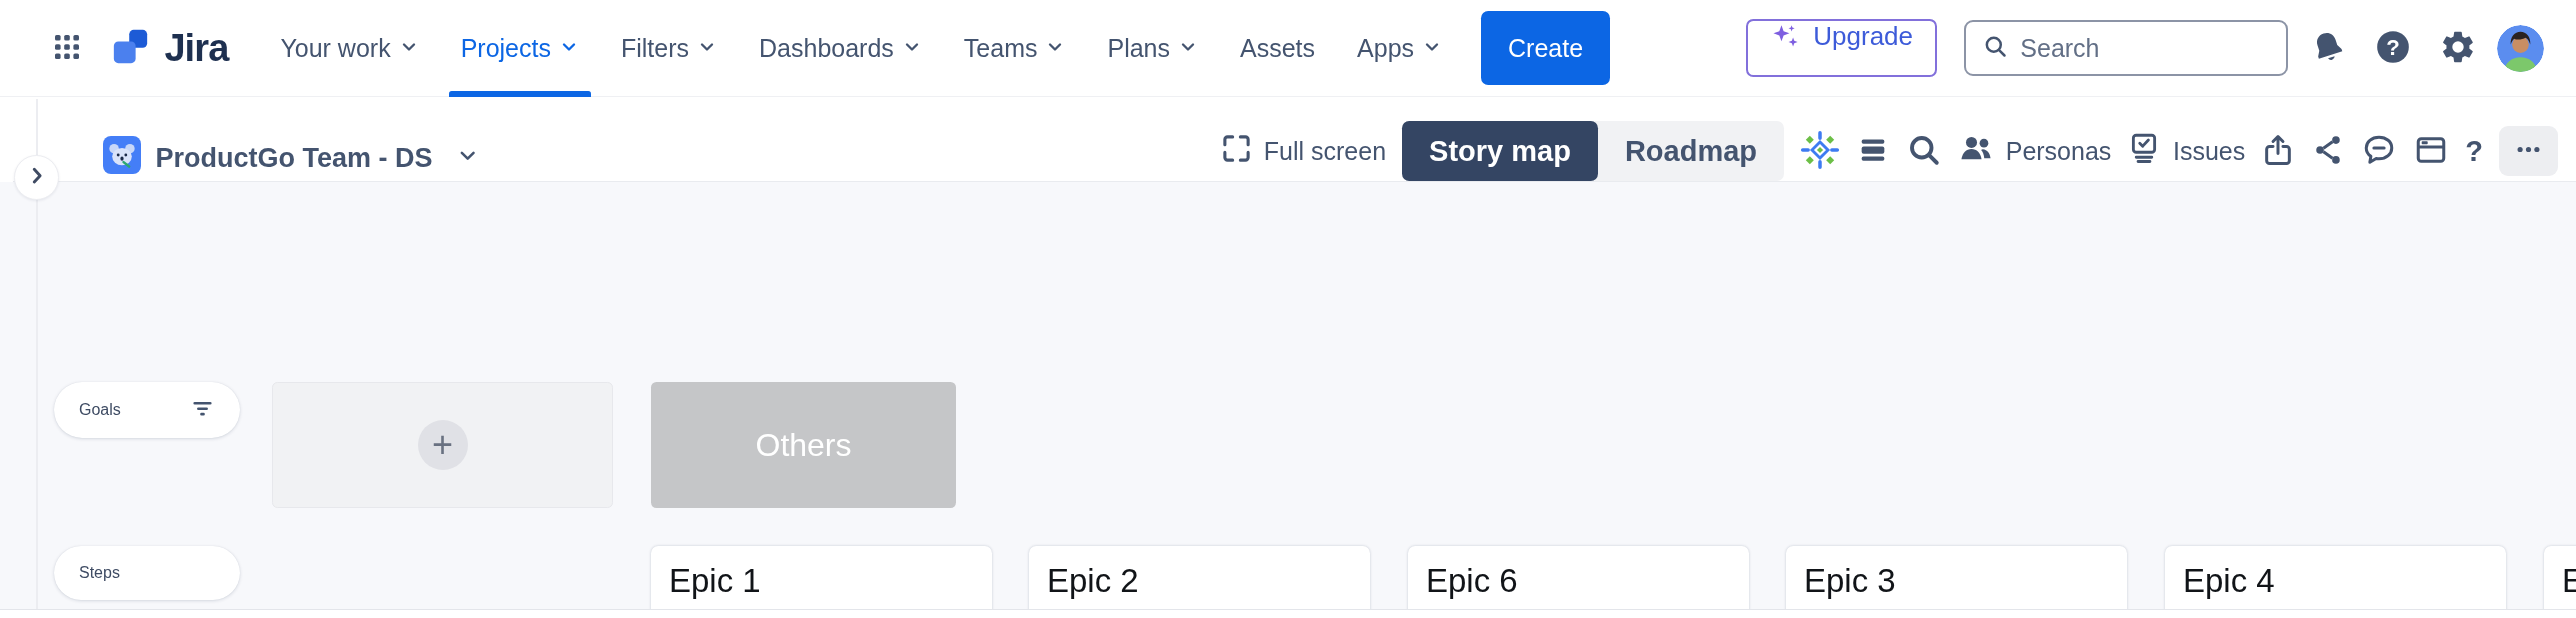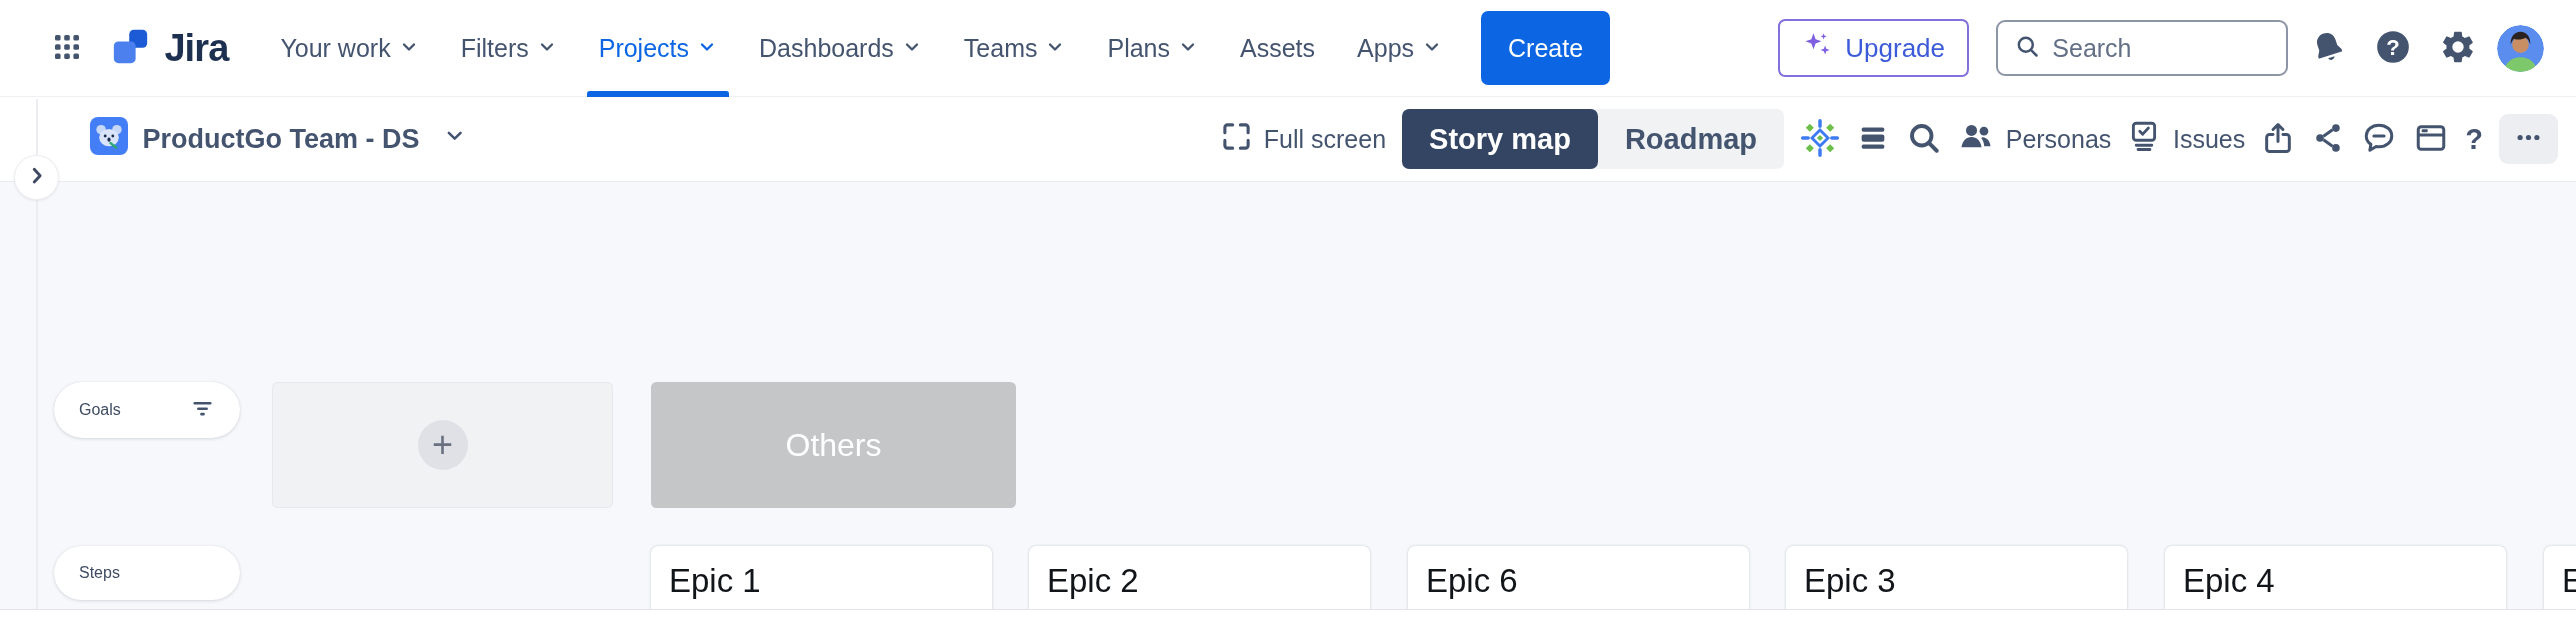--- a/index.html
+++ b/index.html
@@ -16,31 +16,31 @@
   .nav-list { display:flex; align-items:center; height:97px; margin-left:31px; }
   .nav-item { height:97px; display:flex; align-items:center; gap:8px; padding:12px 21px;
               font-size:25px; font-weight:500; color:var(--nav-text); position:relative; }
   .nav-item.active { color:var(--accent); }
   .nav-item.active::after { content:""; position:absolute; left:9px; right:9px; bottom:0; height:5.4px;
               background:var(--accent); border-radius:2.7px 2.7px 0 0; }
   .create-btn { margin-left:18px; height:74px; padding:0 27px; background:var(--accent); color:#fff;
               font-size:25px; font-weight:500; border-radius:7.2px; }
   .upgrade-btn { margin-left:auto; height:58px; padding:0 21.6px; border:2.3px solid var(--upgrade-purple);
               border-radius:7.2px; color:var(--upgrade-text); font-size:26px; font-weight:500;
-              display:flex; align-items:center; gap:11.7px; background:#fff; }
-  .search-box { margin-left:27px; width:292px; height:56px; border:2.3px solid #8C94A6; border-radius:9px;
+              display:flex; align-items:flex-start; gap:11.7px; background:#fff; }
+  .search-box { margin-left:27px; width:324px; height:56px; border:2.3px solid #8C94A6; border-radius:9px;
               display:flex; align-items:center; gap:11.7px; padding:0 16px; background:#fff; }
   .search-box input { border:none; outline:none; font-size:25px; color:var(--nav-text); width:100%; background:transparent; }
   .search-box input::placeholder { color:#626F86; }
   .icon-btn { width:49px; height:49px; display:flex; align-items:center; justify-content:center; margin-left:16px; }
   .avatar-btn { width:47px; height:47px; margin-left:14.4px; border-radius:50%; overflow:hidden; padding:0; }
 
   
-  .toolbar { position:absolute; top:97px; left:0; right:0; height:85px; background:#fff;
-             border-bottom:1.8px solid #E9EBEF; display:flex; align-items:center; padding:0 18px 0 90px; z-index:10; }
+  .toolbar { position:absolute; top:97px; left:13px; right:0; height:85px; background:#fff;
+             border-bottom:1.8px solid #E9EBEF; display:flex; align-items:flex-end; padding:0 18px 0 90px; z-index:10; }
   .project { display:flex; align-items:center; gap:14.4px; font-size:27px; font-weight:600; color:var(--nav-text); }
   .toolbar-right { margin-left:auto; display:flex; align-items:center; gap:16px; color:var(--nav-text); }
   .tool-group { display:flex; align-items:center; gap:11.7px; font-size:25px; font-weight:500; color:var(--nav-text); }
   .toggle { display:flex; background:#F1F2F4; border-radius:7.2px; }
   .toggle-opt { padding:13.5px 27px; font-size:29px; font-weight:600; color:var(--nav-text); border-radius:7.2px; }
   .toggle-opt.active { background:var(--toggle-active); color:#fff; }
   .more-btn { background:#EDEEF1; border-radius:9px; width:59px; height:50px; display:flex; align-items:center; justify-content:center; }
   .q-glyph { font-size:29px; font-weight:600; color:var(--nav-text); }
 
   
@@ -51,21 +51,21 @@
              display:flex; align-items:center; justify-content:center; z-index:12; }
   .row-pill { position:absolute; background:#fff; border-radius:29px;
              box-shadow:0 0.9px 3.6px rgba(9,30,66,.14), 0 0 0.9px rgba(9,30,66,.12);
              display:flex; align-items:center; color:#3E4B63; font-size:16px; padding:0 25px; }
   .goals-pill { left:54px; top:200px; width:186px; height:56px; justify-content:space-between; }
   .steps-pill { left:54px; top:364px; width:186px; height:54px; }
   .plus-box { position:absolute; left:272px; top:200px; width:341px; height:126px; background:#F1F2F4;
              border:1.8px solid #E7E8EC; border-radius:5.4px; display:flex; align-items:center; justify-content:center; }
   .plus-circle { width:50px; height:50px; border-radius:50%; background:#E0E1E6; color:#697181;
              font-size:36px; font-weight:400; display:flex; align-items:center; justify-content:center; }
-  .others-box { position:absolute; left:651px; top:200px; width:365px; height:126px; background:var(--others-gray);
+  .others-box { position:absolute; left:651px; top:200px; width:305px; height:126px; background:var(--others-gray);
              border-radius:5.4px; display:flex; align-items:center; justify-content:center; color:#fff; font-size:32px; }
 
   .cards { position:absolute; top:364px; left:0; right:0; height:162px; }
   .epic-card { position:absolute; top:0; width:341px; height:160px; background:#fff; border-radius:7.2px;
              box-shadow:0 0.9px 2.7px rgba(9,30,66,.22); }
   .epic-title { position:absolute; top:16px; left:18px; font-size:33px; color:#111418; }
 
   .bottombar { position:absolute; left:0; right:0; bottom:0; height:9px; background:#fff; border-top:1.8px solid #E3E5EA; }
 </style>
 </head>
@@ -103,31 +103,31 @@
     <nav class="nav-list" id="nav-items">
   <button class="nav-item">
     <span class="nav-label">Your work</span>
     <span class="chev">
       <svg width="20" height="20" viewBox="0 0 24 24" fill="none" stroke="currentColor" stroke-width="2.8" stroke-linecap="round" stroke-linejoin="round">
               <path d="M6 9l6 6 6-6"></path>
             </svg>
     </span>
   </button>
 
-  <button class="nav-item">
-    <span class="nav-label">Filters</span>
-    <span class="chev">
-      <svg width="20" height="20" viewBox="0 0 24 24" fill="none" stroke="currentColor" stroke-width="2.8" stroke-linecap="round" stroke-linejoin="round">
-              <path d="M6 9l6 6 6-6"></path>
-            </svg>
-    </span>
-  </button>
-
   <button class="nav-item active">
     <span class="nav-label">Projects</span>
+    <span class="chev">
+      <svg width="20" height="20" viewBox="0 0 24 24" fill="none" stroke="currentColor" stroke-width="2.8" stroke-linecap="round" stroke-linejoin="round">
+              <path d="M6 9l6 6 6-6"></path>
+            </svg>
+    </span>
+  </button>
+
+  <button class="nav-item">
+    <span class="nav-label">Filters</span>
     <span class="chev">
       <svg width="20" height="20" viewBox="0 0 24 24" fill="none" stroke="currentColor" stroke-width="2.8" stroke-linecap="round" stroke-linejoin="round">
               <path d="M6 9l6 6 6-6"></path>
             </svg>
     </span>
   </button>
 
   <button class="nav-item">
     <span class="nav-label">Dashboards</span>
     <span class="chev">

